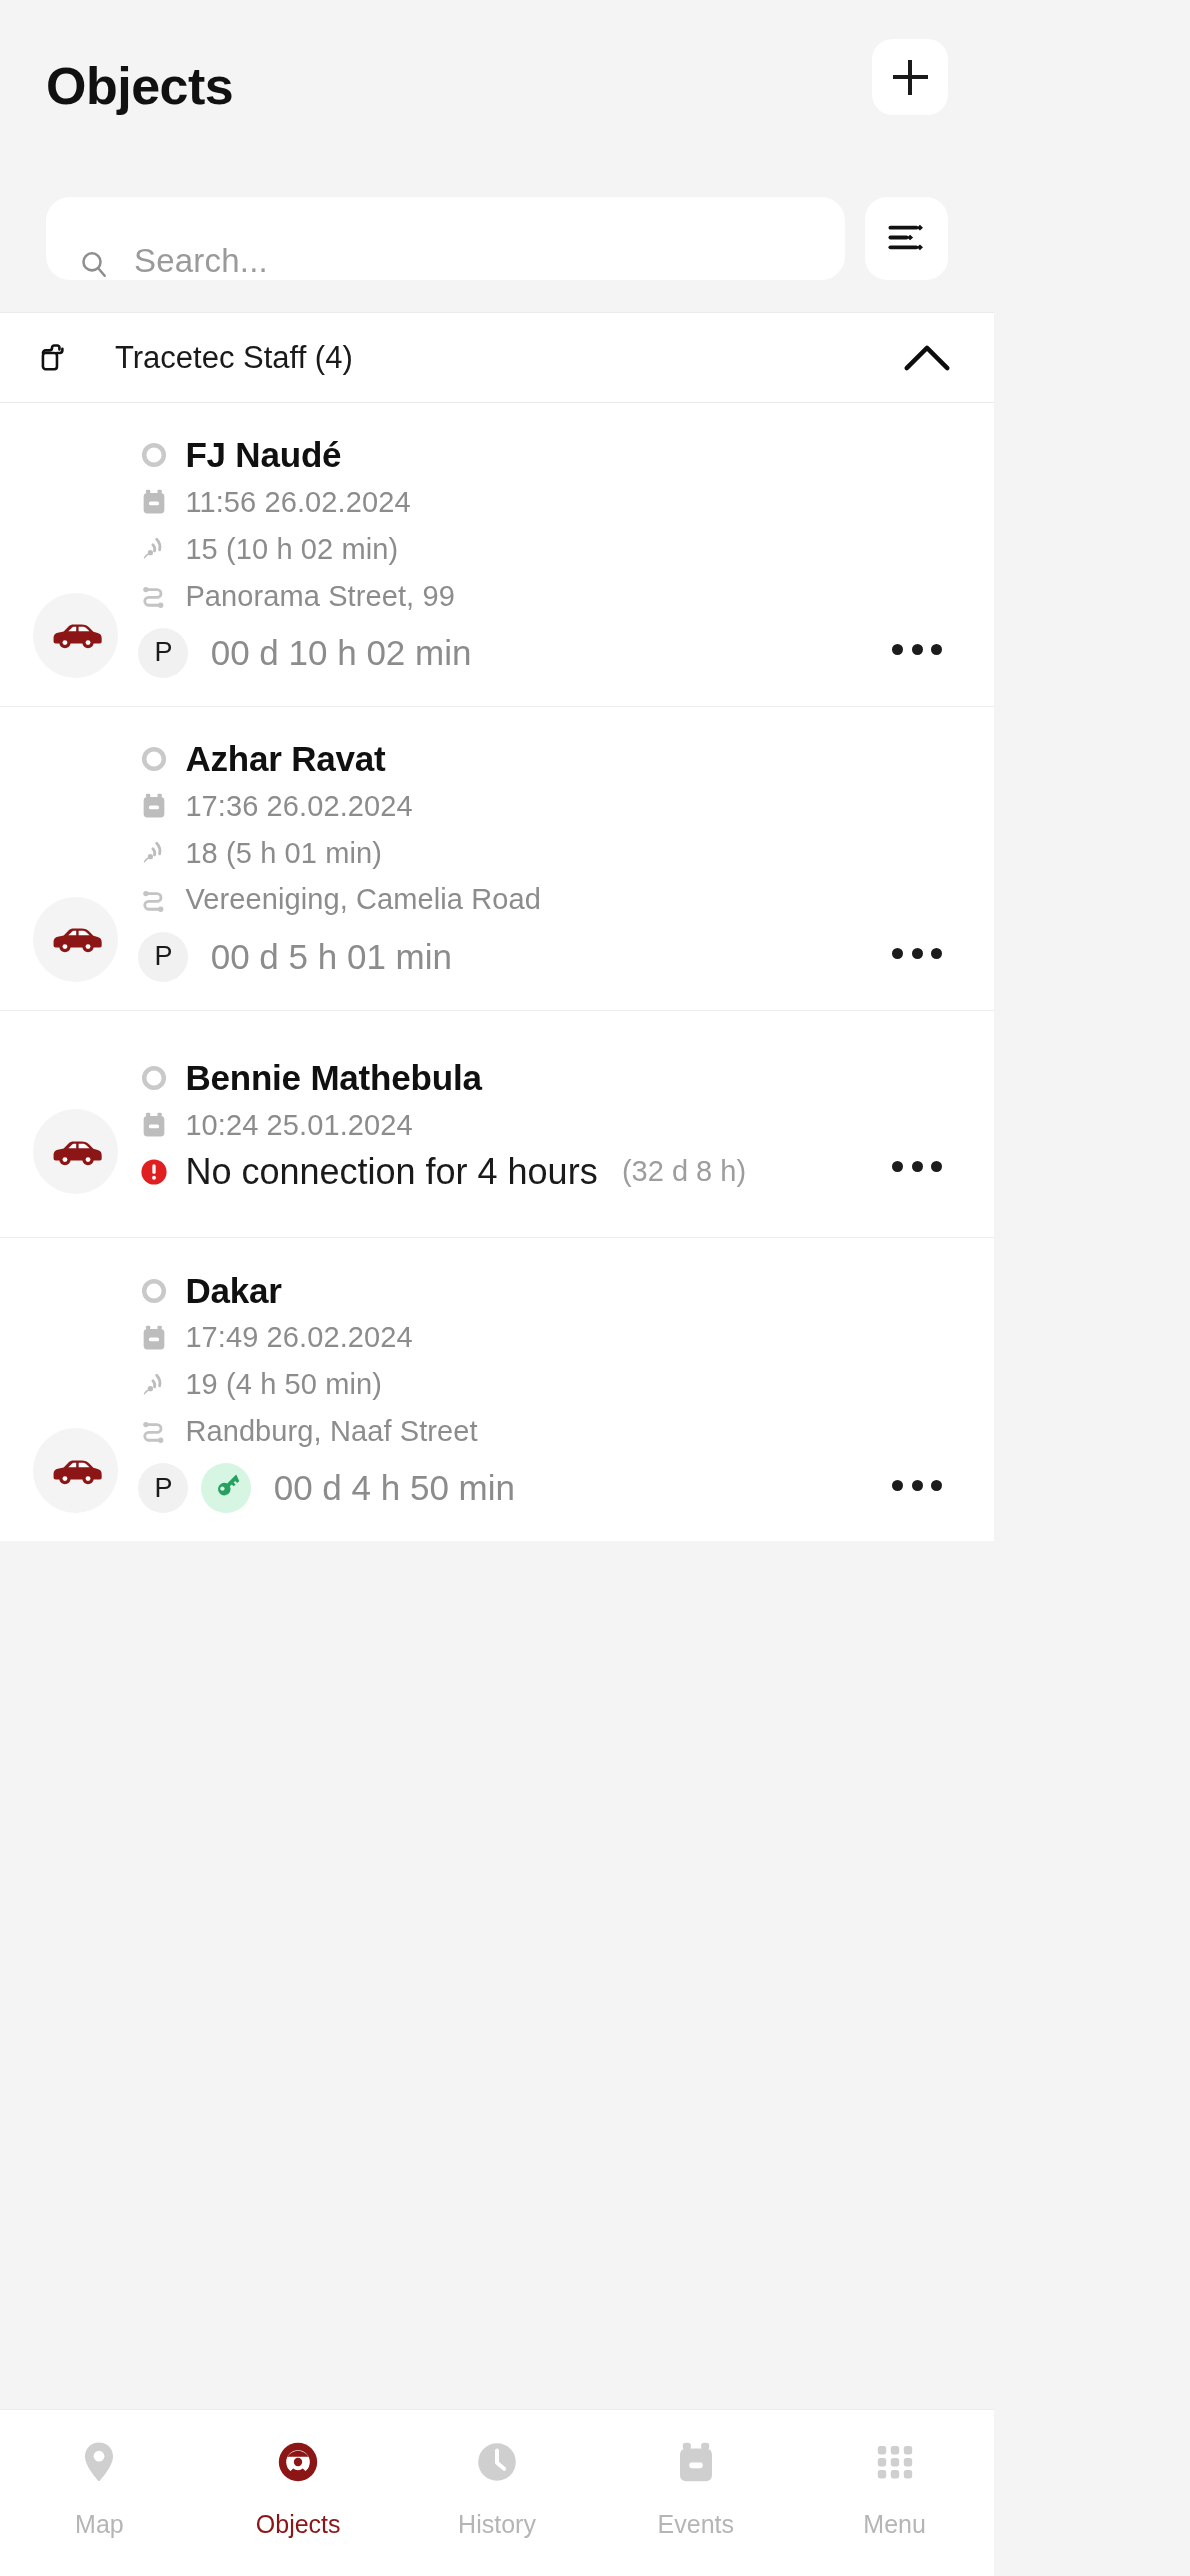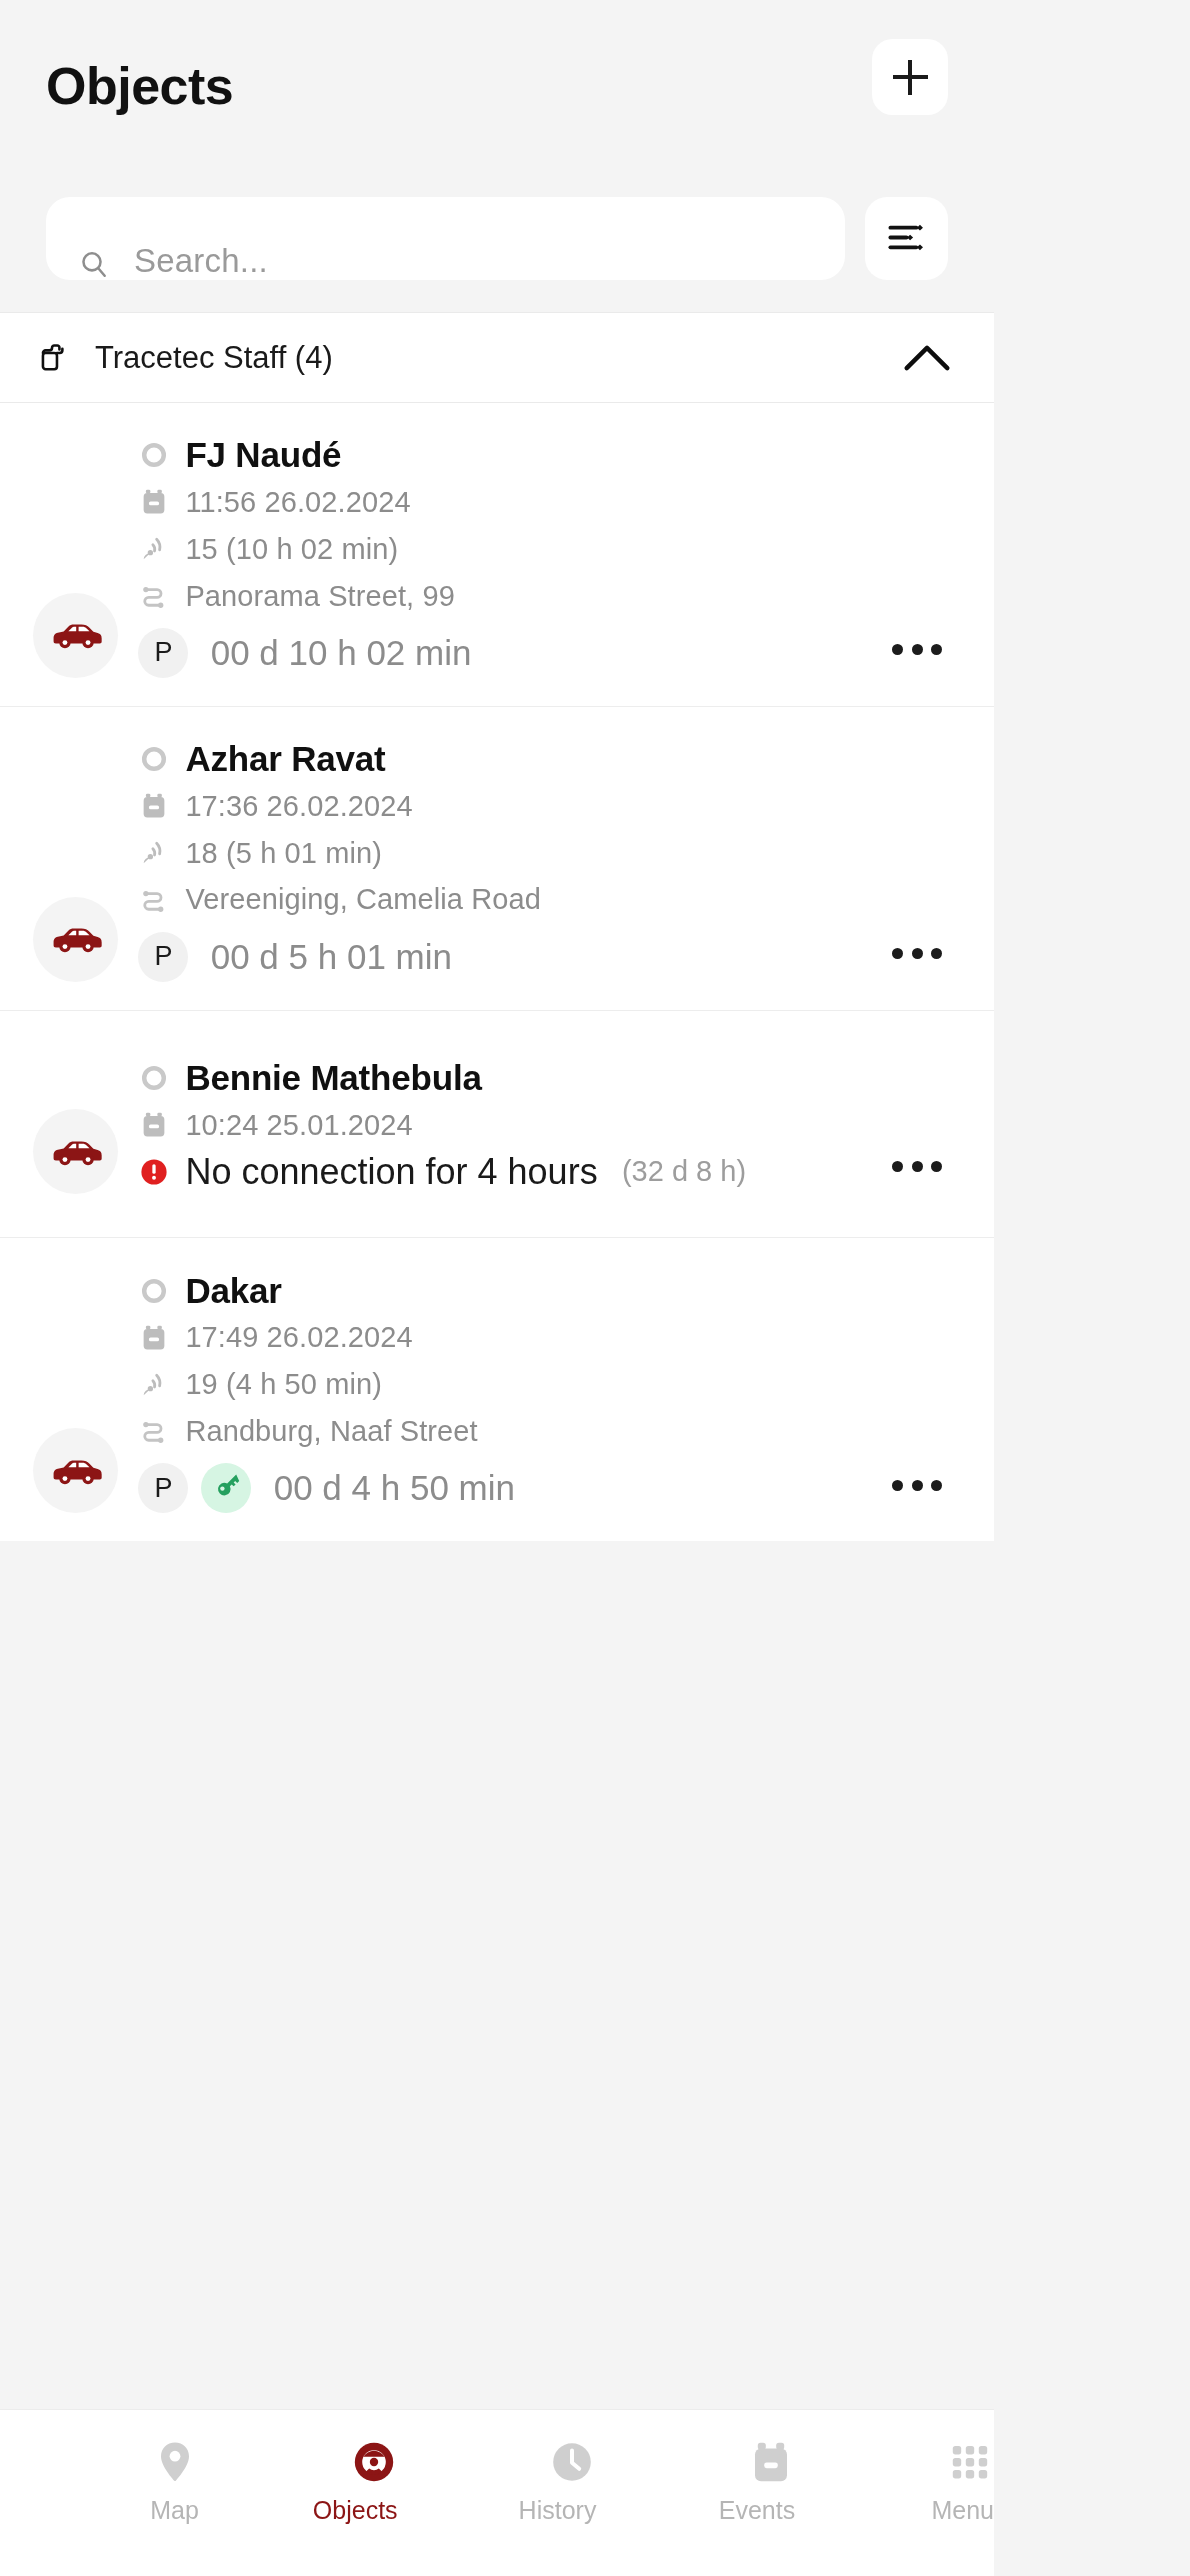--- a/index.html
+++ b/index.html
@@ -84,21 +84,21 @@
 
   
   .group-header {
     flex: 0 0 auto;
     height: 91px;
     background: #ffffff;
     border-top: 0.9px solid #eaeaea;
     border-bottom: 0.9px solid #eaeaea;
     display: flex; align-items: center;
     padding: 0 43px 0 39px;
-    gap: 24px;
+    gap: 44px;
   }
   .group-label {
     font-size: 31px;
     color: #1a1a1a;
     flex: 1;
   }
 
   
   .list {
     flex: 0 0 auto;
@@ -198,22 +198,22 @@
     height: 167px;
     background: #ffffff;
     border-top: 0.9px solid #ececec;
     display: flex;
     align-items: flex-start;
     padding-top: 28px;
   }
   .nav-item {
     flex: 1;
     display: flex; flex-direction: column;
-    align-items: flex-end;
-    gap: 7px;
+    align-items: center;
+    gap: 21px;
   }
   .nav-label {
     font-size: 25px;
     color: #b5b5b5;
   }
   .nav-item.active .nav-label { color: #8c1515; }
 </style>
 </head>
 <body>
 

